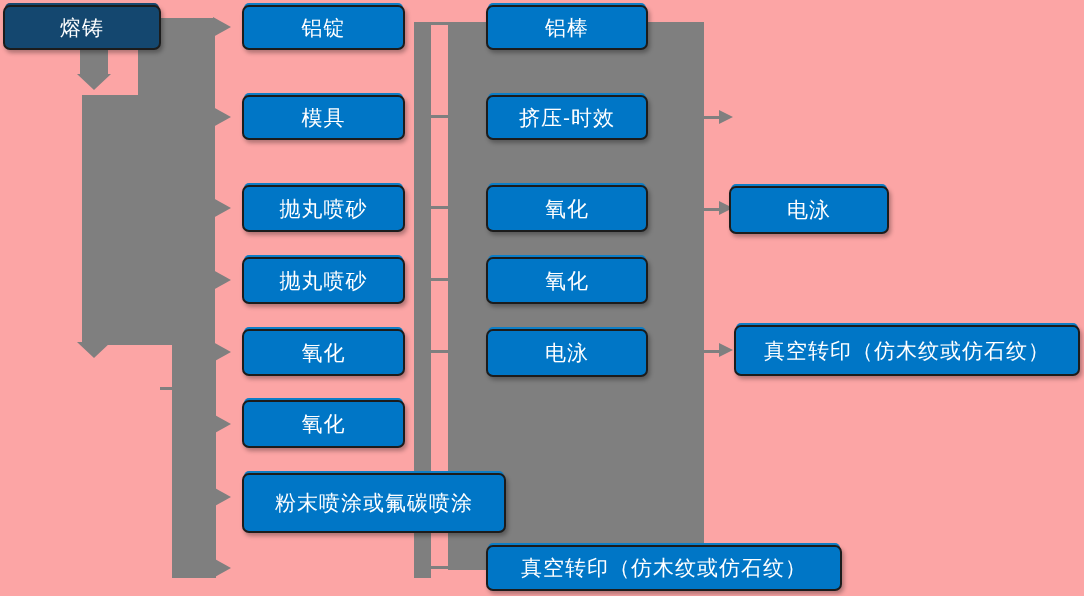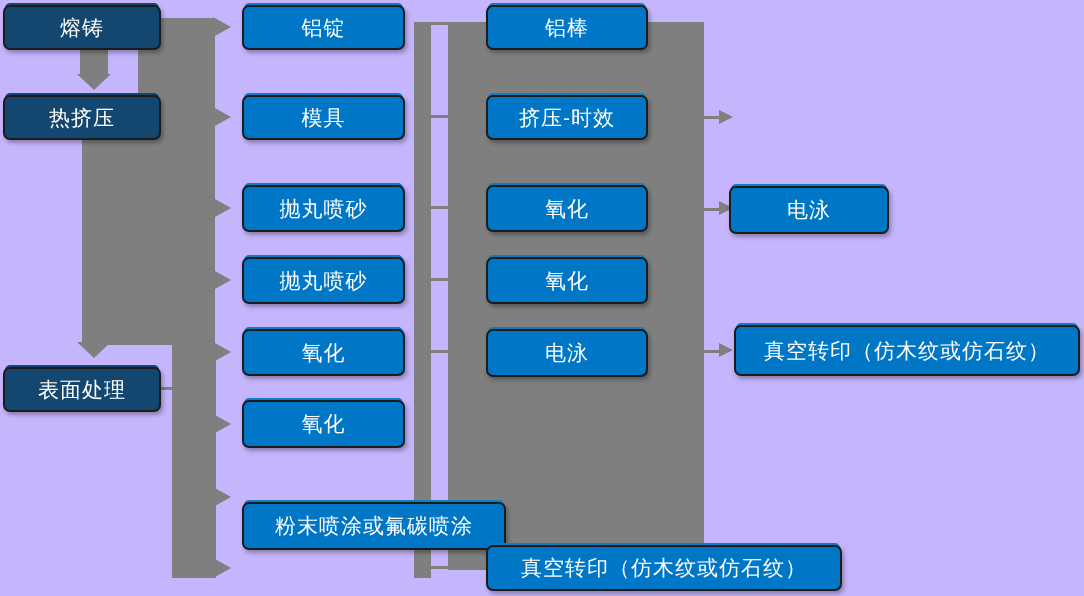--- a/index.html
+++ b/index.html
@@ -1,17 +1,17 @@
 <!DOCTYPE html>
 <html><head>
 <meta charset="utf-8">
 <style>
   html,body{margin:0;padding:0;background:#ffffff;}
   .canvas{
-    position:relative;width:1084px;height:596px;background:#c4b5fd;overflow:hidden;
+    position:relative;width:1084px;height:596px;background:#fca5a5;overflow:hidden;
     font-family:"Liberation Sans","DejaVu Sans",sans-serif;
   }
   
   .con{position:absolute;background:#7F7F7F;}
   .ah-right{position:absolute;width:0;height:0;
     border-top:10px solid transparent;border-bottom:10px solid transparent;
     border-left:18px solid #7F7F7F;}
   .ah-right-sm{position:absolute;width:0;height:0;
     border-top:7px solid transparent;border-bottom:7px solid transparent;
     border-left:14px solid #7F7F7F;}
@@ -60,30 +60,28 @@
   <div class="con" style="left:448px;top:22px;width:256px;height:548px;"></div>
 
   <div class="con" style="left:704px;top:116px;width:16px;height:3px;"></div>
   <div class="ah-right-sm" style="left:719px;top:110px;"></div>
   <div class="con" style="left:704px;top:208px;width:16px;height:3px;"></div>
   <div class="ah-right-sm" style="left:719px;top:201px;"></div>
   <div class="con" style="left:704px;top:350px;width:16px;height:3px;"></div>
   <div class="ah-right-sm" style="left:719px;top:343px;"></div>
 
   <div class="node dark" style="left:3px;top:5px;width:158px;height:45px;">熔铸</div>
-  <div class="node dark" style="left:3px;top:95px;width:158px;height:45px;">热挤压</div>
-  <div class="node dark" style="left:3px;top:367px;width:158px;height:45px;">表面处理</div>
 
   <div class="node bright" style="left:242px;top:95px;width:163px;height:45px;">模具</div>
   <div class="node bright" style="left:242px;top:5px;width:163px;height:45px;">铝锭</div>
   <div class="node bright" style="left:242px;top:185px;width:163px;height:47px;">抛丸喷砂</div>
   <div class="node bright" style="left:242px;top:257px;width:163px;height:47px;">抛丸喷砂</div>
   <div class="node bright" style="left:242px;top:329px;width:163px;height:47px;">氧化</div>
   <div class="node bright" style="left:242px;top:400px;width:163px;height:48px;">氧化</div>
-  <div class="node bright" style="left:242px;top:473px;width:264px;height:48px;margin-top:29px;">粉末喷涂或氟碳喷涂</div>
+  <div class="node bright" style="left:242px;top:473px;width:264px;height:60px;">粉末喷涂或氟碳喷涂</div>
 
   <div class="node bright" style="left:486px;top:5px;width:162px;height:45px;">铝棒</div>
   <div class="node bright" style="left:486px;top:95px;width:162px;height:45px;">挤压-时效</div>
   <div class="node bright" style="left:486px;top:185px;width:162px;height:47px;">氧化</div>
   <div class="node bright" style="left:486px;top:257px;width:162px;height:47px;">氧化</div>
   <div class="node bright" style="left:486px;top:329px;width:162px;height:48px;">电泳</div>
   <div class="node bright" style="left:486px;top:545px;width:356px;height:46px;">真空转印（仿木纹或仿石纹）</div>
 
   <div class="node bright" style="left:729px;top:186px;width:160px;height:48px;">电泳</div>
   <div class="node bright" style="left:734px;top:325px;width:346px;height:51px;">真空转印（仿木纹或仿石纹）</div>

